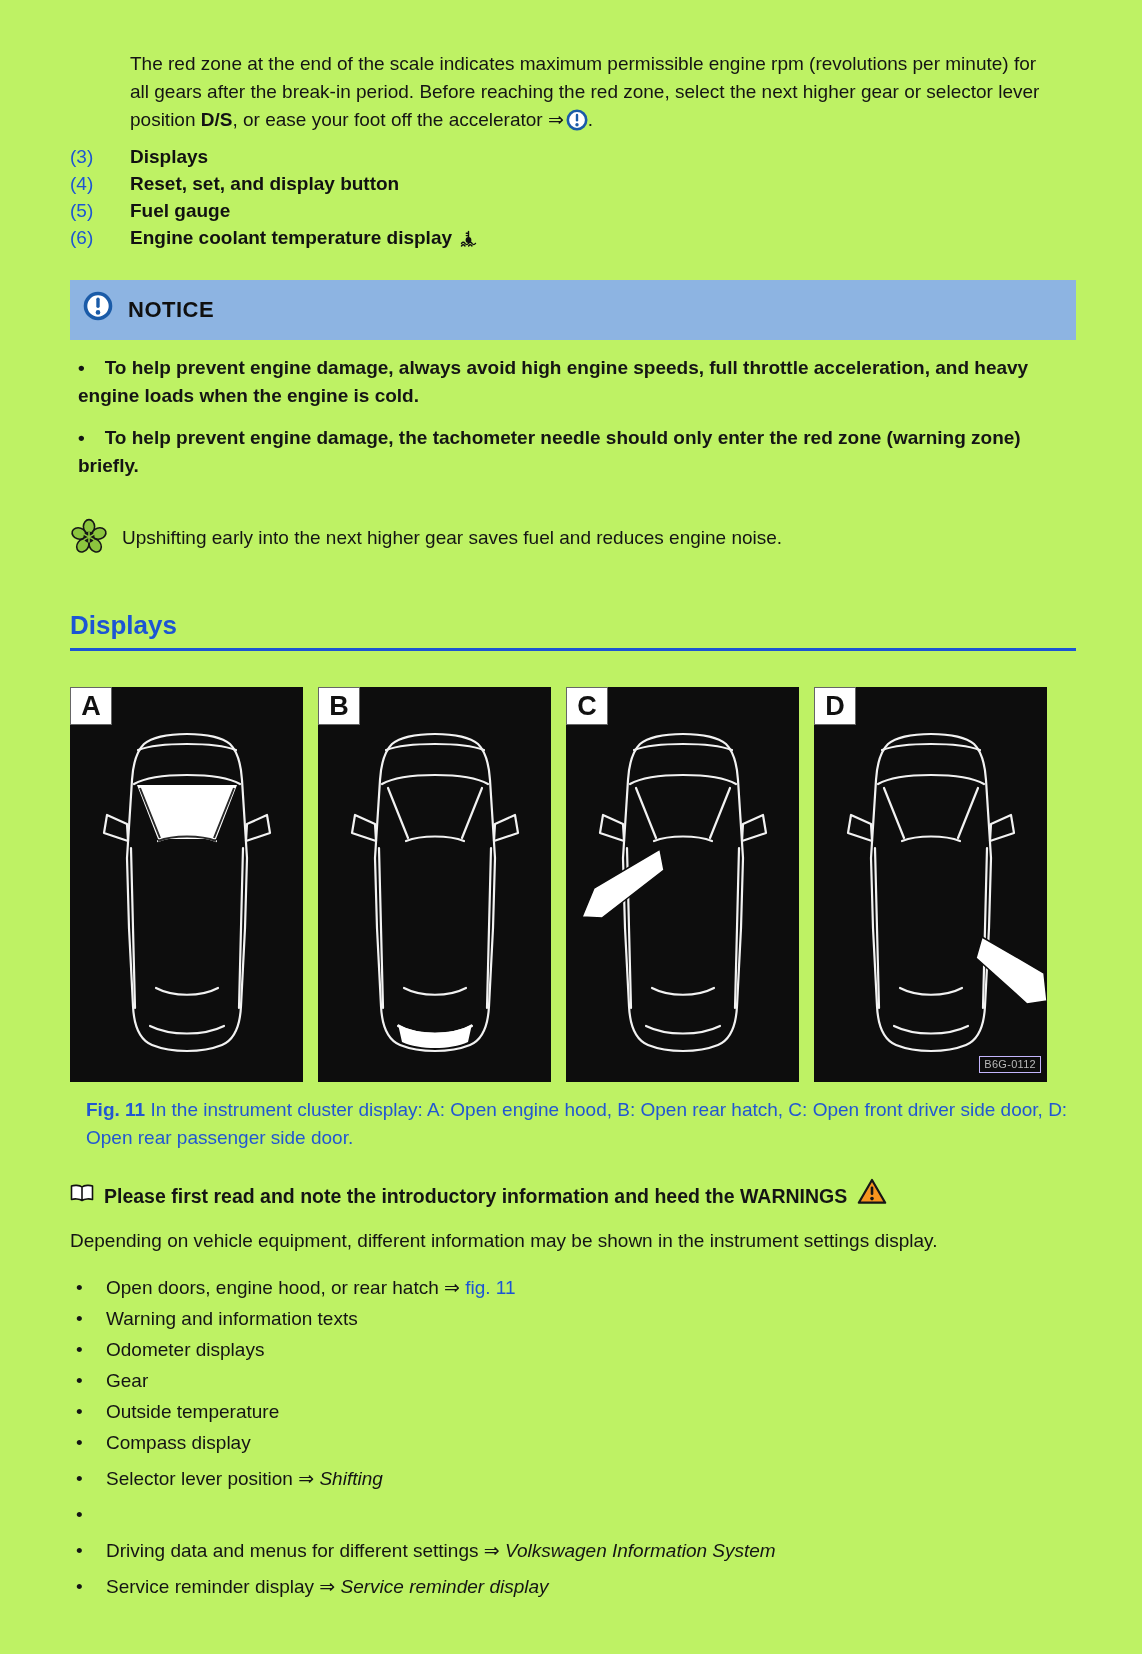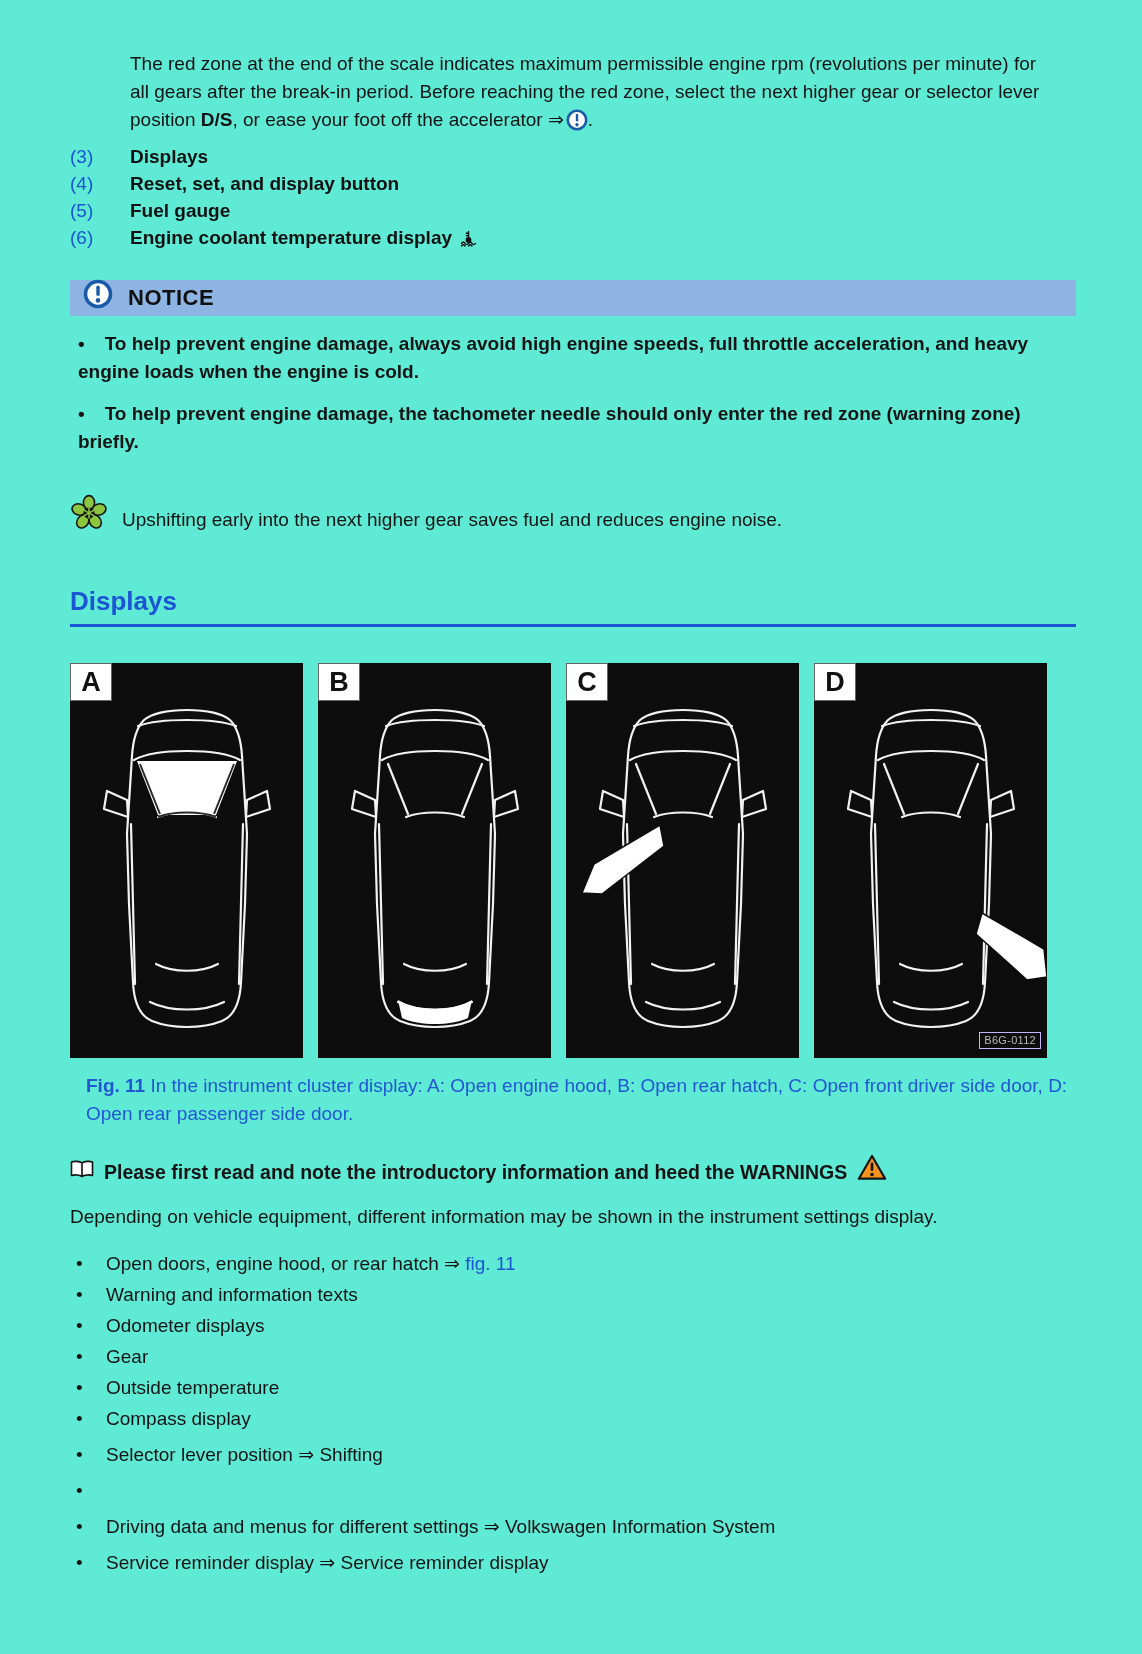--- a/index.html
+++ b/index.html
@@ -4,42 +4,42 @@
 <style>
   html,body{margin:0;padding:0;background:#ffffff;}
   .page{
     position:relative;
     width:1142px;height:1654px;
     overflow:hidden;
     box-sizing:border-box;
     padding:50px 66px 0 70px;
     font-family:"Liberation Sans", sans-serif;
     font-size:19px;line-height:28px;color:#141414;
-    background:#5eead4;
+    background:#bef264;
   }
   
   .intro{margin:0 0 4px 60px;max-width:910px;}
   .b{font-weight:bold;}
   .inline-icon{display:inline-block;vertical-align:-5px;margin-left:2px;}
   
   .numrow{display:flex;line-height:27px;}
   .numrow .num{width:60px;color:#1C55D4;flex:0 0 60px;}
   .numrow .lbl{font-weight:bold;color:#111;}
   .coolant-ic{display:inline-block;vertical-align:-3px;margin-left:8px;}
   
   .notice{margin-top:26px;}
   .notice-head{
-    background:#8DB4E2;height:36px;display:flex;align-items:center;
+    background:#8DB4E2;height:60px;display:flex;align-items:center;
     padding-left:12px;gap:14px;
   }
   .notice-title{font-weight:bold;font-size:22px;color:#101010;letter-spacing:.5px;}
   .notice-item{margin:14px 0 0 8px;font-weight:bold;line-height:28px;}
   .notice-item .blt{margin-right:20px;}
   
-  .tip{display:flex;align-items:center;gap:14px;margin-top:38px;}
+  .tip{display:flex;align-items:flex-start;gap:14px;margin-top:38px;}
   .tip-text{padding-top:6px;}
   
   .sect{
     margin:46px 0 0 0;padding:0 0 8px 0;
     color:#1C55D4;font-size:26px;line-height:30px;font-weight:bold;
     border-bottom:3px solid #1C55D4;
   }
   
   .figure{margin-top:36px;width:977px;display:flex;gap:15px;}
   .panel{position:relative;flex:1 1 0;height:395px;background:#0d0d0d;}
@@ -60,21 +60,21 @@
   
   .readnote{display:flex;align-items:center;gap:10px;margin-top:26px;font-weight:bold;}
   .readnote .txt{font-size:19.5px;}
   
   .equip{margin:14px 0 0 0;}
   
   .dlist{margin-top:18px;}
   .dl-item{display:flex;line-height:29px;margin-bottom:2px;}
   .dl-item.gap{margin-top:7px;}
   .dl-bullet{flex:0 0 30px;padding-left:6px;}
-  .ital{}
+  .ital{font-style:italic;}
   .ref-link{color:#1C55D4;text-decoration:none;cursor:pointer;}
 </style>
 </head>
 <body>
 
 <svg width="0" height="0" style="position:absolute" aria-hidden="true">
   <defs>
     <g id="carBase" stroke="#f2f2f2" stroke-width="2.2" fill="none" stroke-linejoin="round" stroke-linecap="round">
       <path d="M117 46 C97 46 81 50 74 56 C66 64 63 76 62 92 L57 170 L59 240 L63 318 C64 340 70 352 82 357 C92 361 104 363 117 363 C130 363 142 361 152 357 C164 352 170 340 171 318 L175 240 L177 170 L172 92 C171 76 168 64 160 56 C153 50 137 46 117 46 Z"></path>
       <path d="M68 62 C90 54 144 54 166 62"></path>

